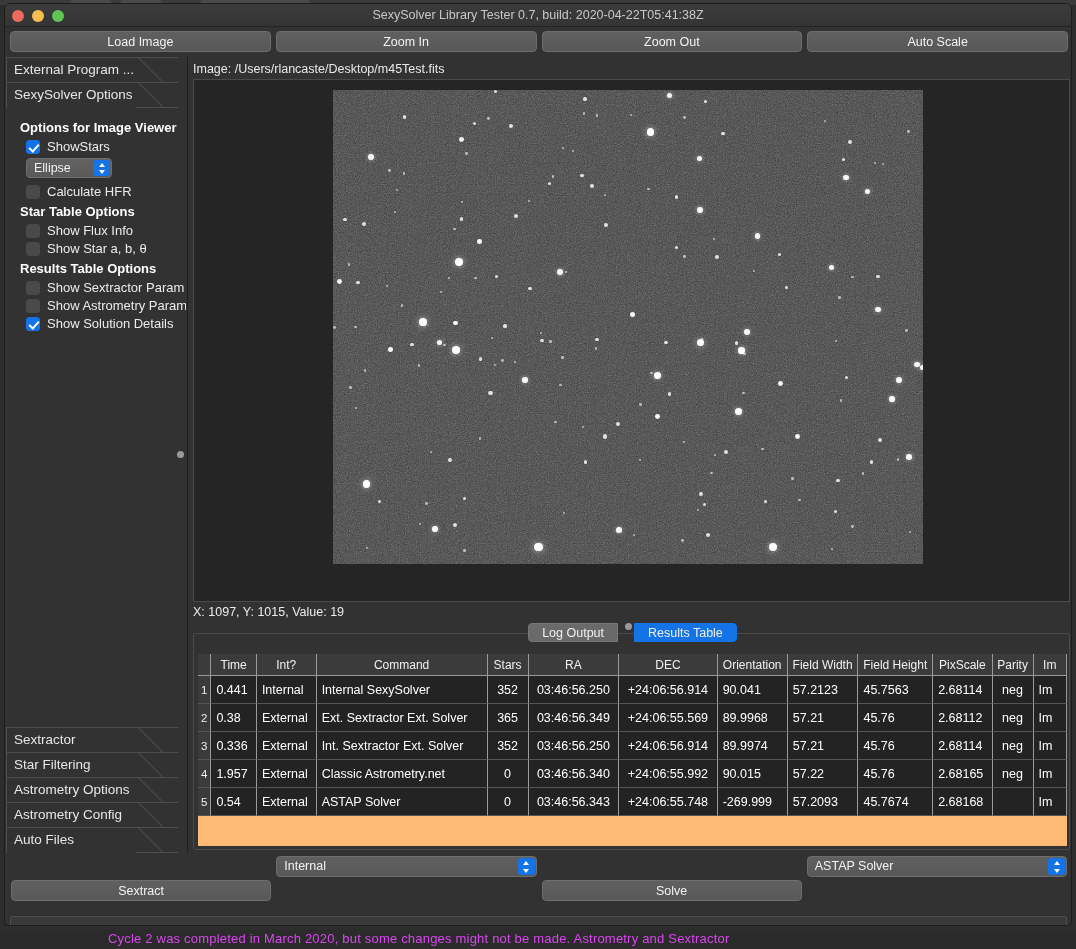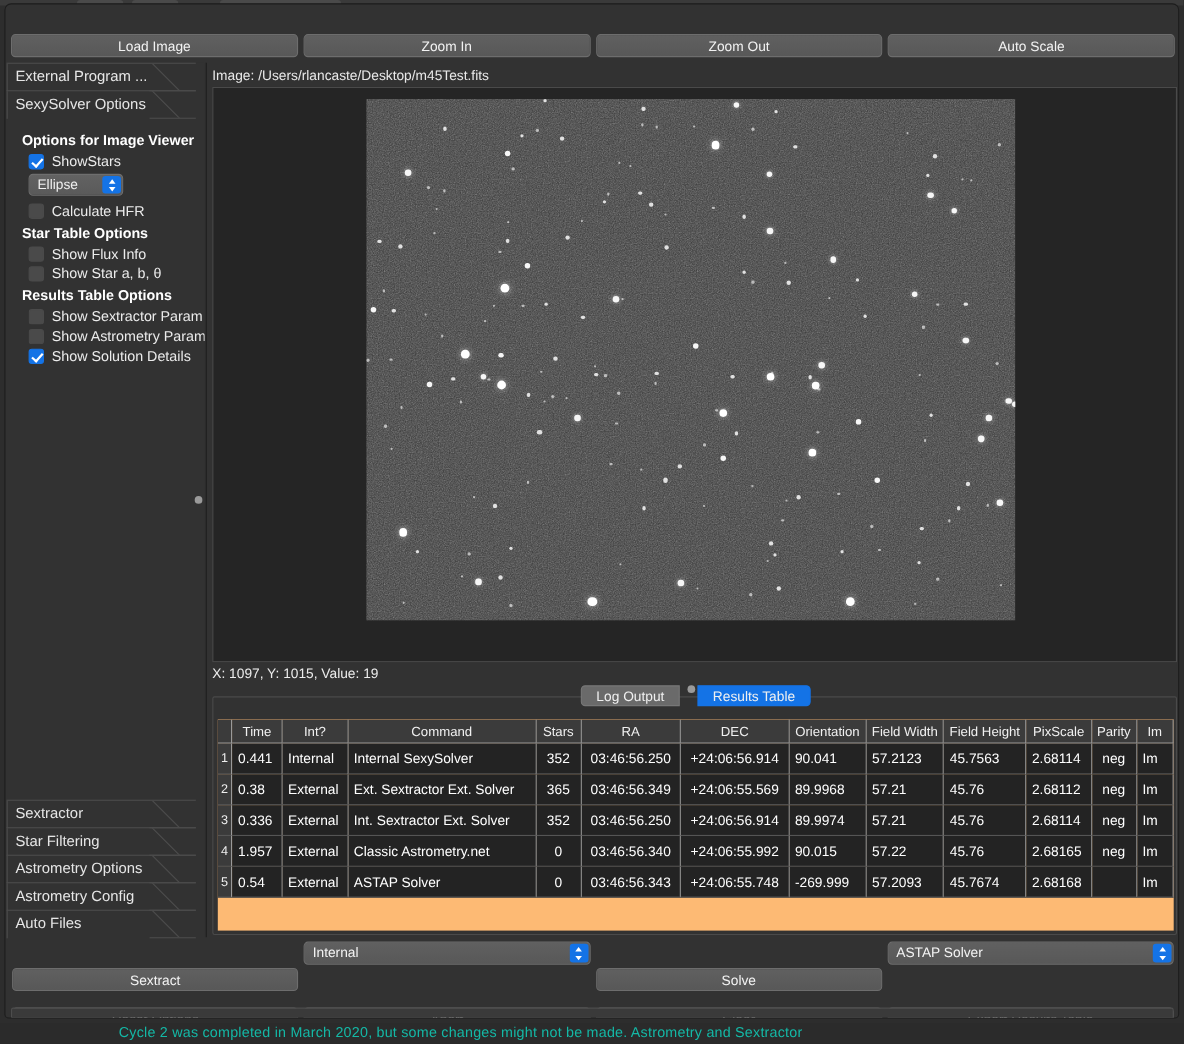--- a/index.html
+++ b/index.html
@@ -12,21 +12,21 @@
   }
   #root { position: relative; width: 1076px; height: 949px; background: #2d2d2d; }
 
   
   .bg-strip {
     position: absolute; left: 0; top: 930px; width: 1076px; height: 19px;
     background: #2b2b2b; overflow: hidden;
   }
   .bg-strip .bgtext {
     position: absolute; left: 108px; top: 1px;
-    font-size: 13px; color: #14b8a6; white-space: nowrap;
+    font-size: 13px; color: #d946ef; white-space: nowrap;
     letter-spacing: .2px;
   }
 
   
   .above-chrome {
     position: absolute; left: 0; top: 0; width: 1076px; height: 5px;
     background: #3a3a3a;
   }
   .above-chrome .seg { position: absolute; top: 0; height: 5px; background: #4a4a4a; border-radius: 3px 3px 0 0; }
 
@@ -258,20 +258,28 @@
   </div>
 
   <div class="above-chrome">
     <div class="seg" style="left:70px;width:42px"></div>
     <div class="seg" style="left:120px;width:42px"></div>
     <div class="seg" style="left:200px;width:110px"></div>
   </div>
 
   <div class="window">
 
+    <div class="titlebar">
+      <div class="lights">
+        <div class="light red"></div>
+        <div class="light yellow"></div>
+        <div class="light green"></div>
+      </div>
+      <div class="title-text">SexySolver Library Tester 0.7, build: 2020-04-22T05:41:38Z</div>
+    </div>
 
     <div class="toolbar">
       <div class="tb-btn">Load Image</div>
       <div class="tb-btn">Zoom In</div>
       <div class="tb-btn">Zoom Out</div>
       <div class="tb-btn">Auto Scale</div>
     </div>
 
     <div class="sidebar">
 

